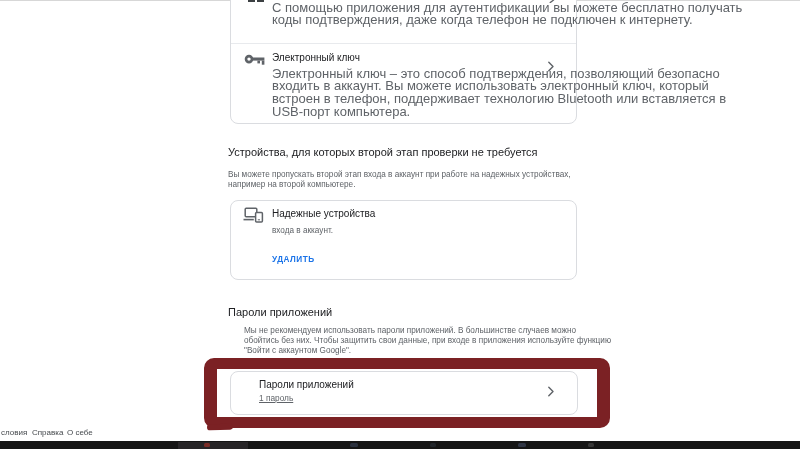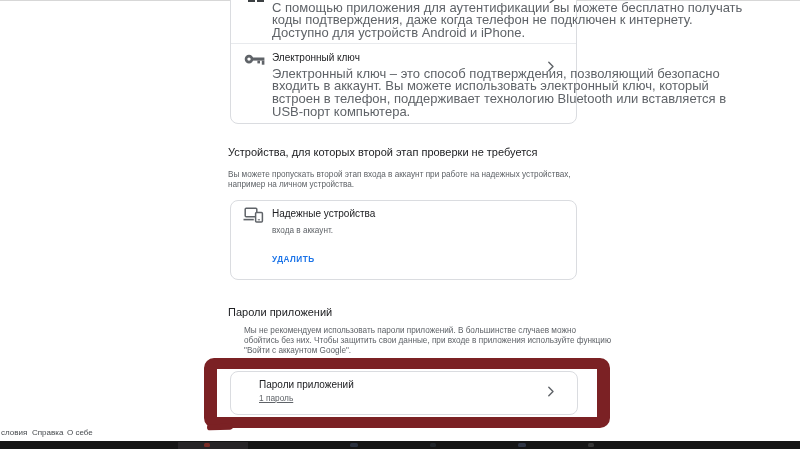--- a/index.html
+++ b/index.html
@@ -62,21 +62,20 @@
     <div style="position:absolute; left:8.8px; top:0; width:6.8px; height:2.3px; background:#3c4043;"></div>
   </div>
 
   <svg class="chevron" style="left:549px; top:0;" width="6" height="3">
     <path d="M4.6 0 L1.2 2.6" fill="none" stroke="#5f6368" stroke-width="1.3" stroke-linecap="round"></path>
   </svg>
 
   <div class="txt card1-desc" style="left:272px; top:0; padding-top:1.5px;">
       <div>С помощью приложения для аутентификации вы можете бесплатно получать</div>
       <div>коды подтверждения, даже когда телефон не подключен к интернету.</div>
-      <div>Доступно для устройств Android и iPhone.</div>
     </div>
 
   <div class="abs divider"></div>
 
   <div>
     <svg class="icon-slot" style="left:243px; top:52px;" width="22" height="15">
       <path d="M6 2.8 a4.3 4.3 0 1 0 0 8.6 a4.3 4.3 0 0 0 0-8.6 z M6 5.4 a1.7 1.7 0 1 1 0 3.4 a1.7 1.7 0 0 1 0-3.4 z" fill="#5f6368" fill-rule="evenodd"></path>
       <rect x="9" y="5.5" width="12.4" height="3.1" fill="#5f6368"></rect>
       <rect x="14.4" y="8.6" width="2.6" height="2.8" fill="#5f6368"></rect>
       <rect x="18.8" y="8.6" width="2.6" height="4.1" fill="#5f6368"></rect>
@@ -89,21 +88,21 @@
         <div>USB-порт компьютера.</div>
       </div>
     <svg class="chevron" style="left:547px; top:61px;" width="8" height="11">
       <path d="M1.8 1.2 L6 5.5 L1.8 9.8" fill="none" stroke="#5f6368" stroke-width="1.4" stroke-linecap="round" stroke-linejoin="round"></path>
     </svg>
   </div>
 
   <div class="txt section-heading" style="left:228px; top:146px;">Устройства, для которых второй этап проверки не требуется</div>
   <div class="txt body-sm" style="left:228px; top:168px; padding-top:1.5px;">
       <div>Вы можете пропускать второй этап входа в аккаунт при работе на надежных устройствах,</div>
-      <div>например на личном устройства.</div>
+      <div>например на второй компьютере.</div>
     </div>
 
   <div class="card card2"></div>
 
   <svg class="icon-slot" style="left:243px; top:207px;" width="21" height="16">
     <rect x="2.2" y="1.2" width="11.6" height="8.6" rx="1" fill="none" stroke="#5f6368" stroke-width="1.5"></rect>
     <path d="M0.5 12.6 H10.8" stroke="#5f6368" stroke-width="1.6"></path>
     <rect x="12.6" y="5.4" width="6.8" height="9.6" rx="1" fill="#ffffff" stroke="#5f6368" stroke-width="1.5"></rect>
     <path d="M14.8 12.8 H17" stroke="#5f6368" stroke-width="1"></path>
   </svg>

